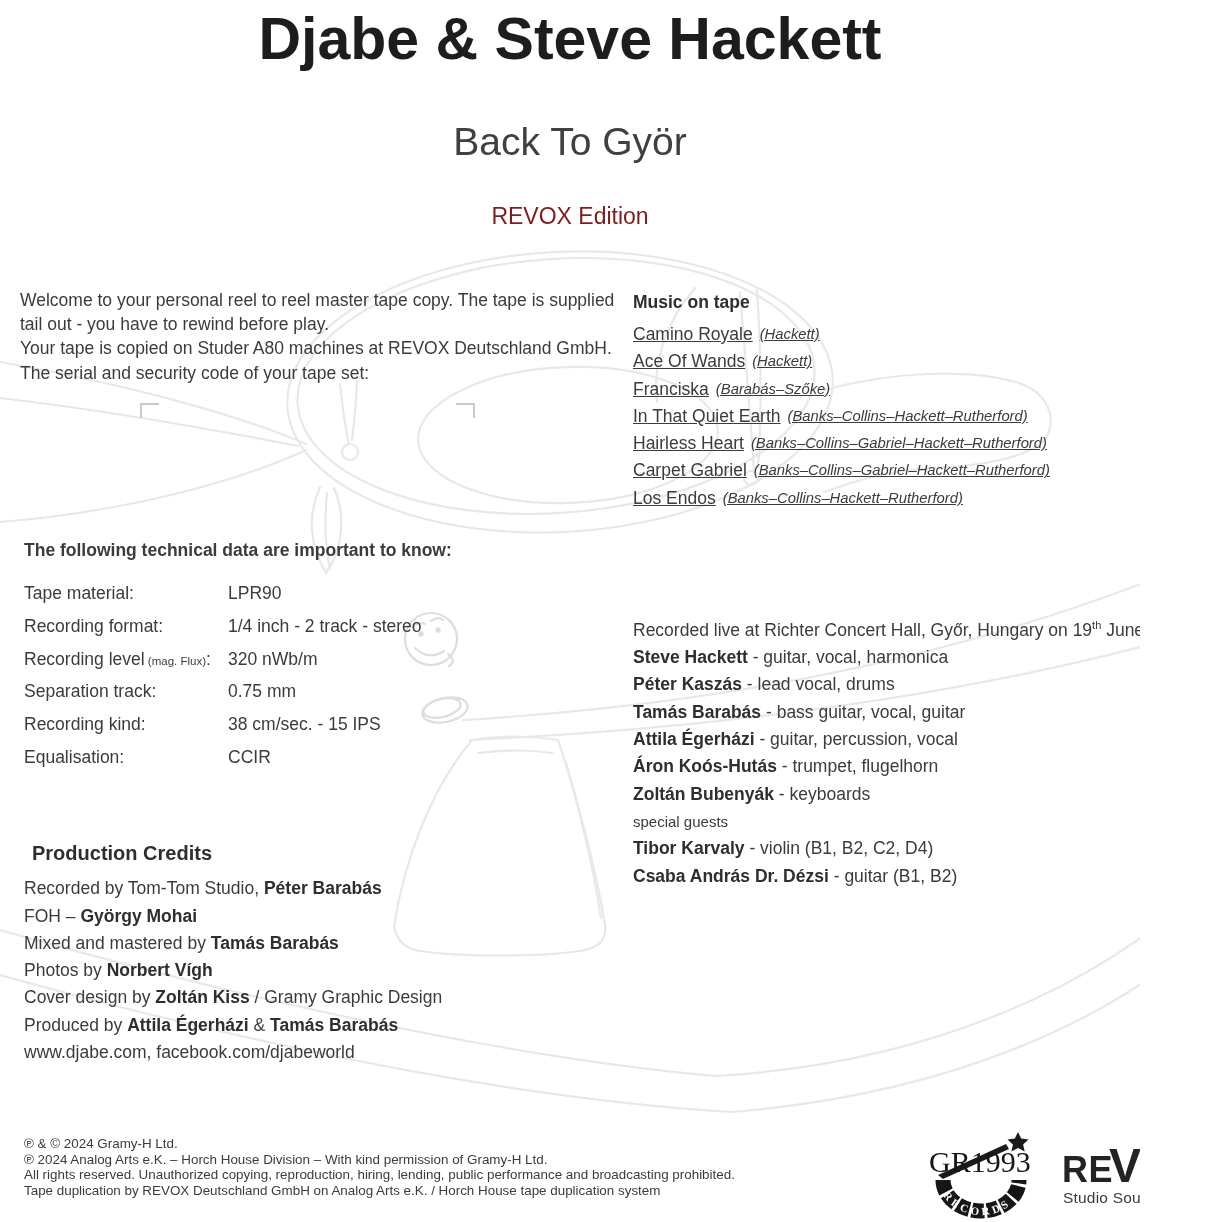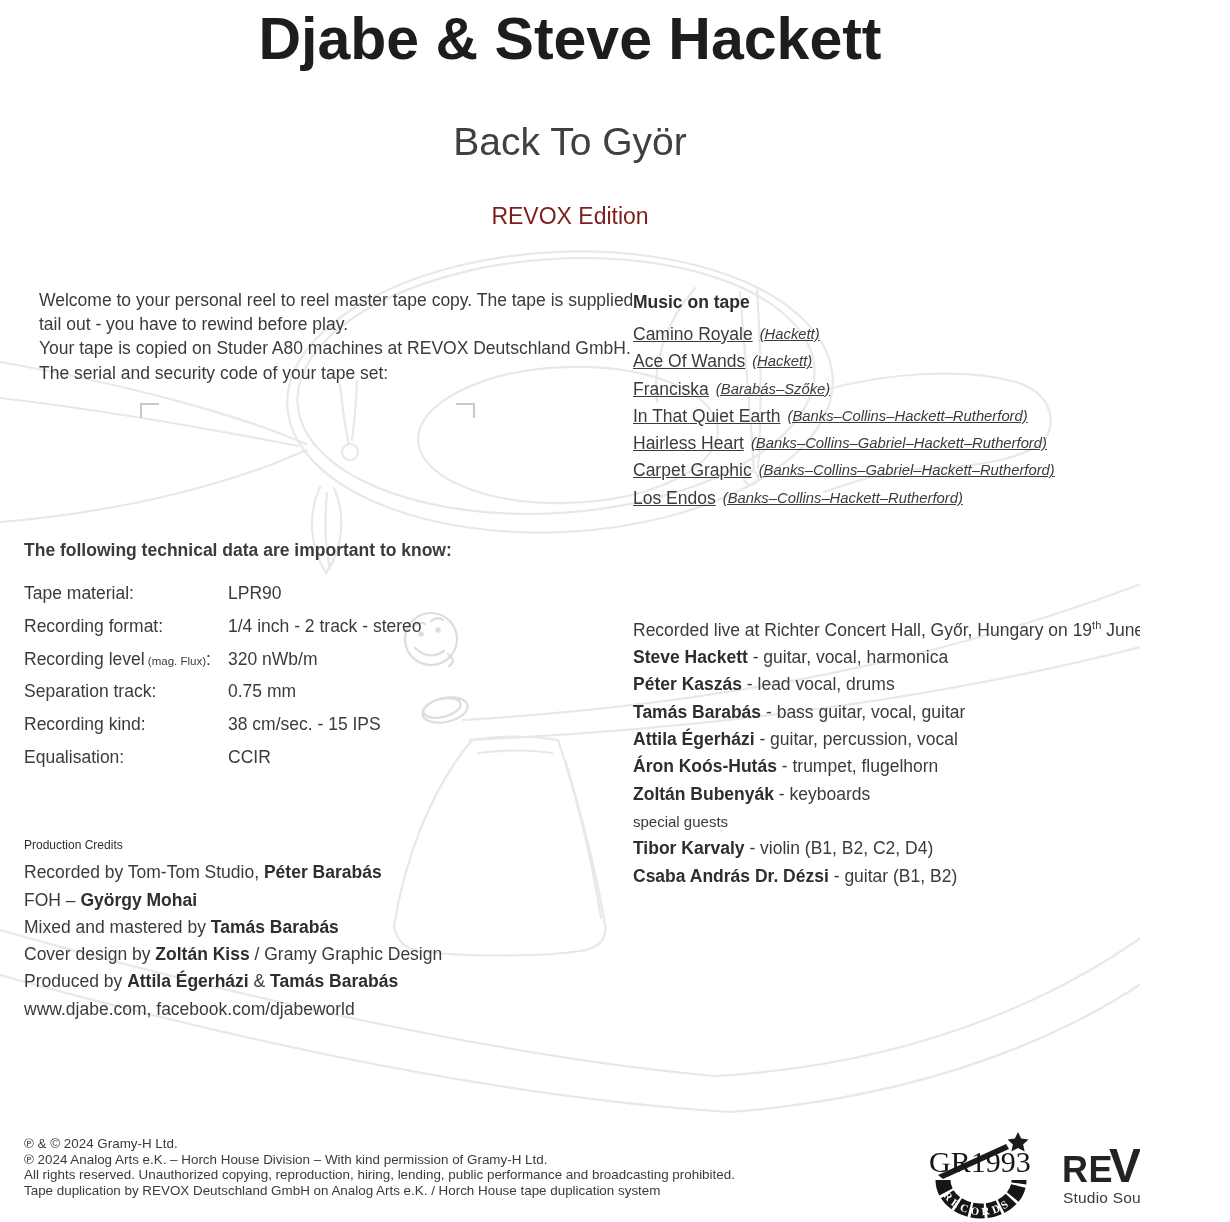--- a/index.html
+++ b/index.html
@@ -9,21 +9,21 @@
   }
   .watermark { position:absolute; left:0; top:0; }
 
   .h1 { position:absolute; top:4px; left:0; right:0; margin:0; text-align:center;
         font-size:59px; line-height:70px; font-weight:bold; color:#1d1d1d; }
   .h2 { position:absolute; top:116px; left:0; right:0; margin:0; text-align:center;
         font-size:39px; line-height:52px; font-weight:400; color:#404040; }
   .h3 { position:absolute; top:199px; left:0; right:0; margin:0; text-align:center;
         font-size:23px; line-height:34px; font-weight:400; color:#7f1d1d; }
 
-  .intro { position:absolute; left:39px; top:288px; width:606px; font-size:17.5px; line-height:24.2px; }
+  .intro { position:absolute; left:20px; top:288px; width:606px; font-size:17.5px; line-height:24.2px; }
   .intro p { margin:0; }
 
   .corner { position:absolute; width:17px; height:13px; border-top:2px solid #c9c9c9; }
   .corner.tl { left:140px; top:403px; border-left:2px solid #c9c9c9; }
   .corner.tr { left:456px; top:403px; border-right:2px solid #c9c9c9; }
 
   .tracklist { position:absolute; left:633px; top:290px; width:576px; }
   .tracklist .head { margin:0 0 7px 0; font-size:17.5px; line-height:24px; font-weight:bold; color:#2e2e2e; }
   .track-row { display:flex; align-items:center; line-height:27.3px; font-size:17.5px;text-decoration:underline; }
   .t-comp { font-style:italic; font-size:14.8px; margin-left:7px; }
@@ -35,21 +35,21 @@
   .tech-label { display:inline-block; width:204px; }
   .tech-note { font-size:11.5px; }
 
   .personnel { position:absolute; left:633px; top:612px; width:576px; font-size:17.5px; }
   .personnel .line { line-height:27.3px; }
   .personnel b { font-weight:bold; color:#2e2e2e; }
   .guests-label { font-size:15px; }
   sup { font-size:11px; }
 
   .credits { position:absolute; left:24px; top:832px; width:604px; font-size:17.5px; }
-  .credits .head { margin:0; font-size:12px; line-height:27.3px; font-weight:normal; color:#2e2e2e; }
+  .credits .head { margin:8px; font-size:20px; line-height:27.3px; font-weight:bold; color:#2e2e2e; }
   .credit { line-height:27.3px; }
   .credit b { font-weight:bold; color:#2e2e2e; }
 
   .footer-text { position:absolute; left:24px; top:1136px; font-size:13.4px; line-height:15.7px; }
   .footer-text div { white-space:nowrap; }
 
   .gr-logo { position:absolute; left:926px; top:1131px; }
   .revox-logo { position:absolute; left:1062px; top:1141px; }
   .revox-logo text { font-family:"Liberation Sans", sans-serif; }
 </style>
@@ -131,21 +131,21 @@
       <span class="t-title">In That Quiet Earth</span>
       <span class="t-comp">(Banks–Collins–Hackett–Rutherford)</span>
       <span class="t-time">5:44</span>
     </div>
     <div class="track-row">
       <span class="t-title">Hairless Heart</span>
       <span class="t-comp">(Banks–Collins–Gabriel–Hackett–Rutherford)</span>
       <span class="t-time">2:43</span>
     </div>
     <div class="track-row">
-      <span class="t-title">Carpet Graphic</span>
+      <span class="t-title">Carpet Gabriel</span>
       <span class="t-comp">(Banks–Collins–Gabriel–Hackett–Rutherford)</span>
       <span class="t-time">5:08</span>
     </div>
     <div class="track-row">
       <span class="t-title">Los Endos</span>
       <span class="t-comp">(Banks–Collins–Hackett–Rutherford)</span>
       <span class="t-time">5:57</span>
     </div>
   </div>
 
@@ -182,20 +182,21 @@
     <div class="line guests-label">special guests</div>
     <div class="line person"><b>Tibor Karvaly</b><span> - violin (B1, B2, C2, D4)</span></div>
     <div class="line person"><b>Csaba András Dr. Dézsi</b><span> - guitar (B1, B2)</span></div>
   </div>
 
   <div class="credits">
     <div class="head">Production Credits</div>
     <div class="credit"><span>Recorded by Tom-Tom Studio, </span><b>Péter Barabás</b><span></span><b></b></div>
     <div class="credit"><span>FOH – </span><b>György Mohai</b><span></span><b></b></div>
     <div class="credit"><span>Mixed and mastered by </span><b>Tamás Barabás</b><span></span><b></b></div>
+    <div class="credit"><span>Photos by </span><b>Norbert Vígh</b><span></span><b></b></div>
     <div class="credit"><span>Cover design by </span><b>Zoltán Kiss</b><span> / Gramy Graphic Design</span><b></b></div>
     <div class="credit"><span>Produced by </span><b>Attila Égerházi</b><span> &amp; </span><b>Tamás Barabás</b></div>
     <div class="credit">www.djabe.com, facebook.com/djabeworld</div>
   </div>
 
   <div class="footer-text">
     <div>℗ &amp; © 2024 Gramy-H Ltd.</div>
     <div>℗ 2024 Analog Arts e.K. – Horch House Division – With kind permission of Gramy-H Ltd.</div>
     <div>All rights reserved. Unauthorized copying, reproduction, hiring, lending, public performance and broadcasting prohibited.</div>
     <div>Tape duplication by REVOX Deutschland GmbH on Analog Arts e.K. / Horch House tape duplication system</div>

